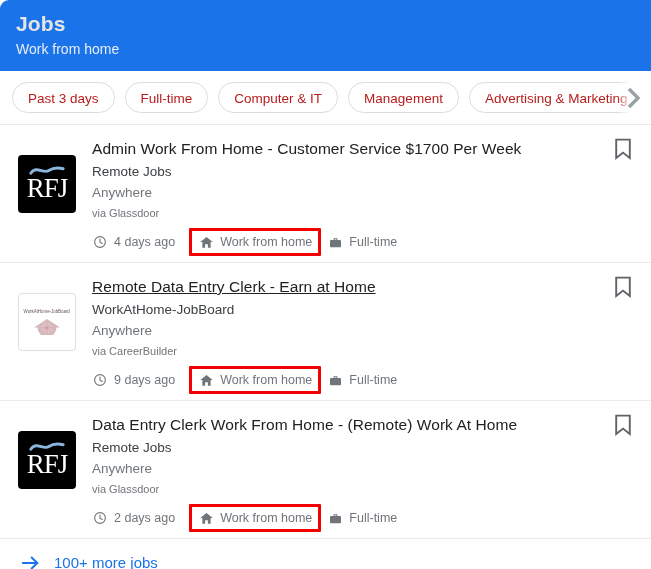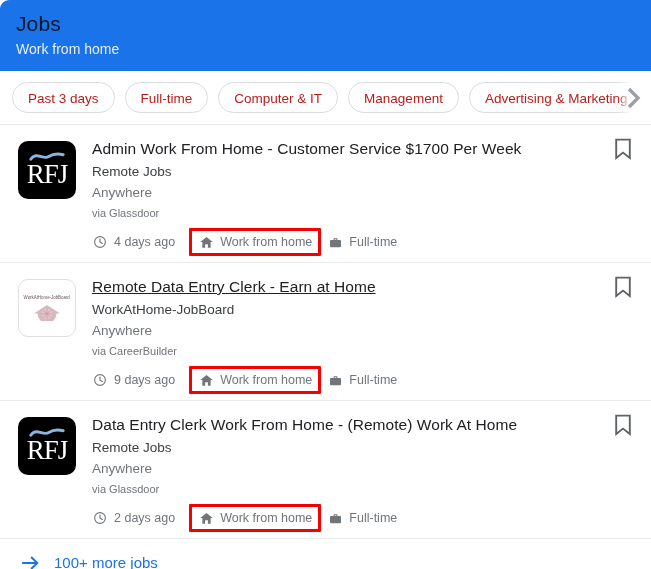--- a/index.html
+++ b/index.html
@@ -25,24 +25,24 @@
   .header {
     position: relative;
     height: 71px;
     background: #1a73e8;
     border-top-left-radius: 9px;
     border-top-right-radius: 0px;
     padding: 10px 0 0 16px;
     box-sizing: border-box;
   }
   .header-title {
-    color: #0f172a;
+    color: #e5e5e5;
     font-size: 21px;
     line-height: 27px;
-    font-weight: 400;
+    font-weight: 700;
     letter-spacing: 0.1px;
   }
   .header-subtitle {
     color: #e8eefb;
     font-size: 14px;
     line-height: 20px;
     font-weight: 400;
     margin-top: 2px;
   }
 
@@ -100,23 +100,23 @@
     border-top: 1px solid #ebebeb;
     box-sizing: border-box;
     cursor: pointer;
   }
   .job-card:first-child { border-top: 1px solid #ebebeb; }
 
   .logo {
     flex: 0 0 auto;
     width: 58px;
     height: 58px;
-    margin-top: 4px;
+    margin-top: 18px;
     margin-right: 16px;
-    border-radius: 10px;
+    border-radius: 4px;
     overflow: hidden;
     position: relative;
   }
   .logo-rfj {
     background: #000000;
     display: flex;
     flex-direction: column;
     align-items: center;
     justify-content: center;
   }

